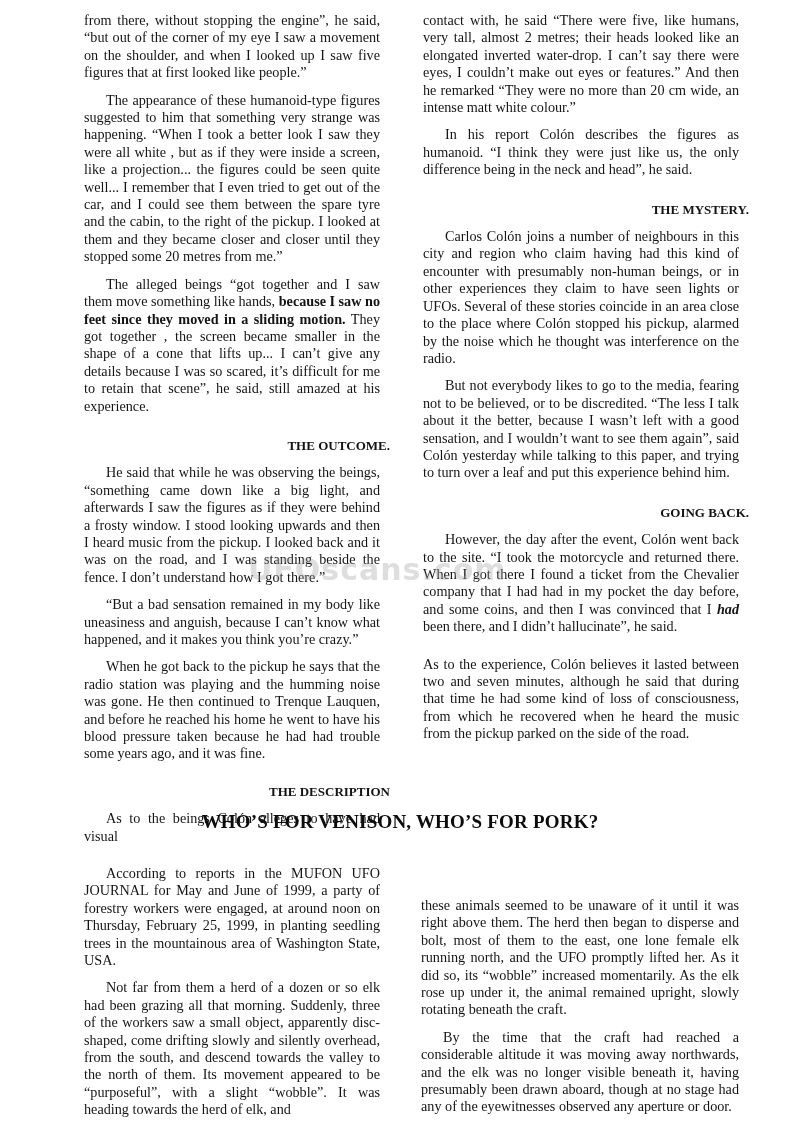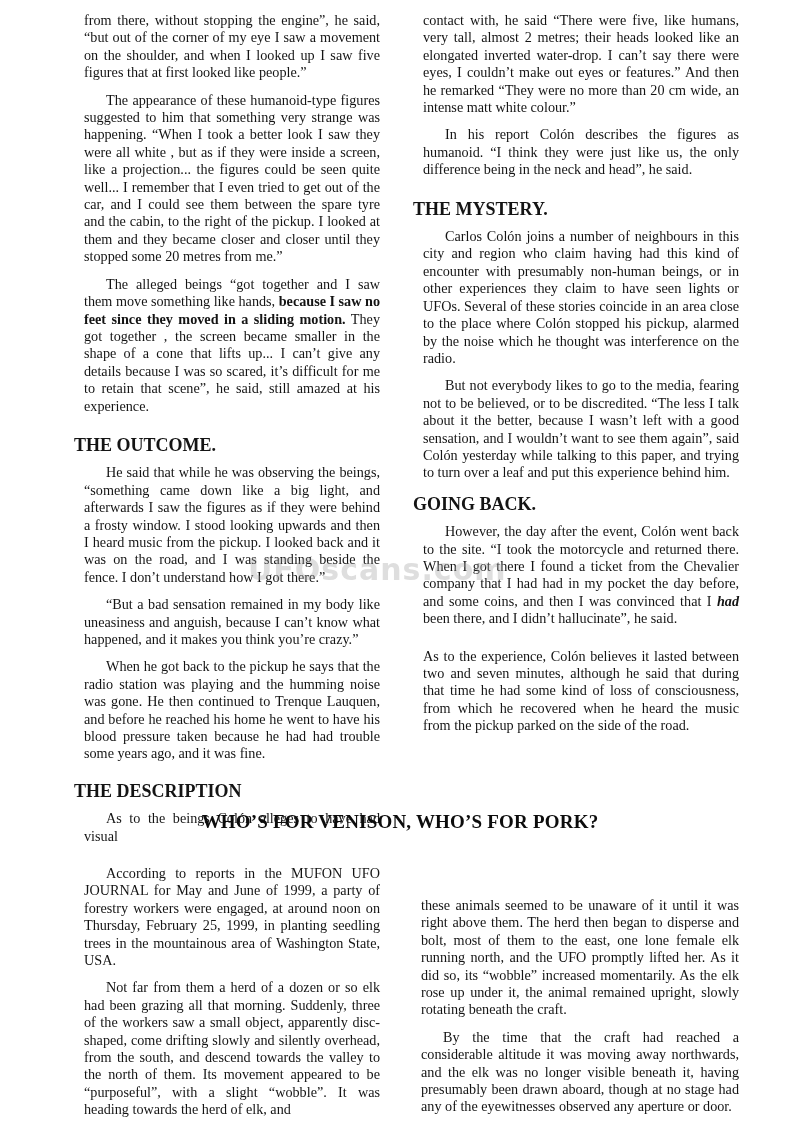--- a/index.html
+++ b/index.html
@@ -12,27 +12,27 @@
     position: absolute; font-size: 14.2px; line-height: 17.4px;
     text-align: justify;
   }
   .col p { margin: 10px; }
   .indent { text-indent: 22px; }
   .col-tl { left: 74px; top: 2px; width: 316px; }
   .col-tr { left: 413px; top: 2px; width: 336px; }
   .col-bl { left: 74px; top: 855px; width: 316px; }
   .col-br { left: 411px; top: 887px; width: 338px; }
   .head {
-    font-weight: bold; text-align: left; font-size: 18px;
+    font-weight: bold; text-align: right; font-size: 13px;
     margin: 0;
   }
   .h-outcome { margin-top: 22px; }
   .h-description { margin-top: 20px; }
   .h-mystery { margin-top: 22px; }
-  .h-goingback { margin-top: 14px; }
+  .h-goingback { margin-top: 22px; }
   .gap { margin-top: 20px !important; }
   .endmark {
     display: inline-block; width: 10px; height: 10px; background: #111;
     vertical-align: -1px; margin-left: 1px;
   }
   .title {
     position: absolute; left: 0; top: 806px; width: 800px;
     text-align: center; font-weight: bold; font-size: 19px; line-height: 31px;
     letter-spacing: 0.2px; color: #0c0c0c;
   }

